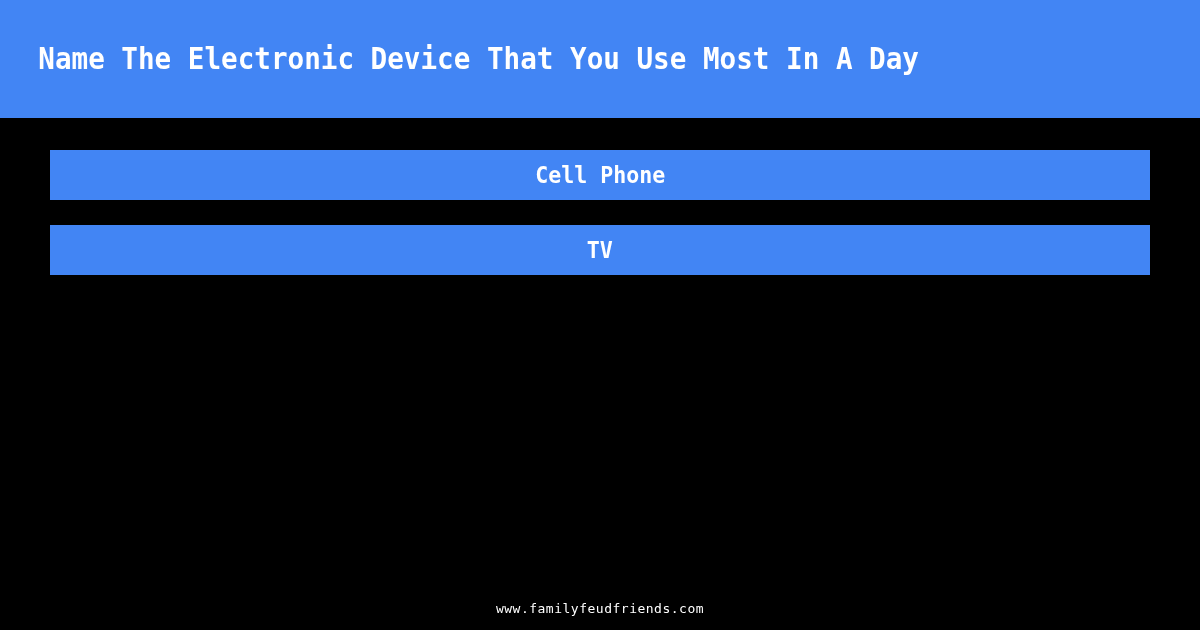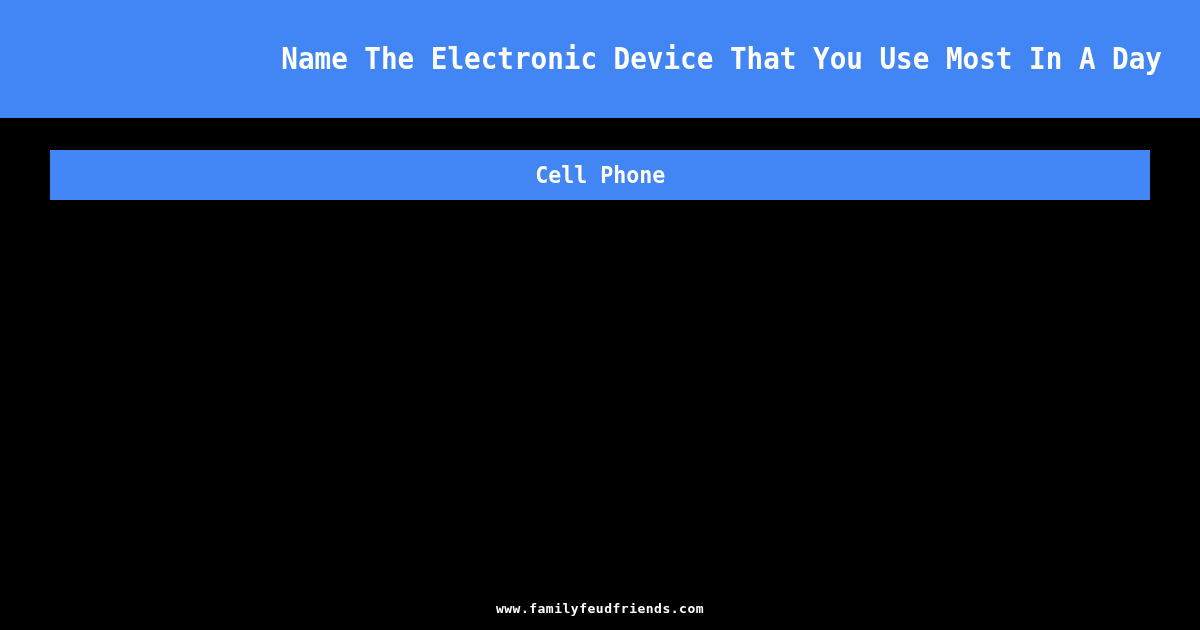--- a/index.html
+++ b/index.html
@@ -25,21 +25,21 @@
   
   .header {
     position: absolute;
     left: 0;
     top: 0;
     width: 1200px;
     height: 118px;
     background: #4285F4;
     display: flex;
     align-items: center;
-    justify-content: flex-end;
+    justify-content: flex-start;
   }
   .header-title {
     color: #FFFFFF;
     font-family: "DejaVu Sans Mono", monospace;
     font-size: 30px;
     font-weight: bold;
     line-height: 1;
     letter-spacing: 0px;
     white-space: nowrap;
     transform: scaleX(0.92);
@@ -83,21 +83,21 @@
     position: absolute;
     left: 0;
     top: 598px;
     width: 1200px;
     text-align: center;
   }
   .footer-text {
     color: #FFFFFF;
     font-family: "DejaVu Sans Mono", monospace;
     font-size: 13px;
-    font-weight: bold;
+    font-weight: normal;
     line-height: 1;
     letter-spacing: 0.5px;
     white-space: nowrap;
   }
 </style>
 </head>
 <body>
 
 <div class="page">
 
@@ -105,20 +105,23 @@
     <div class="header-title">Name The Electronic Device That You Use Most In A Day</div>
   </div>
 
   <div class="answers">
 
     <div class="answer-bar">
       <span class="answer-text">Cell Phone</span>
     </div>
 
 
+    <div class="answer-bar">
+      <span class="answer-text">TV</span>
+    </div>
 
 
   </div>
 
   <div class="footer">
     <span class="footer-text">www.familyfeudfriends.com</span>
   </div>
 
 </div>
 

